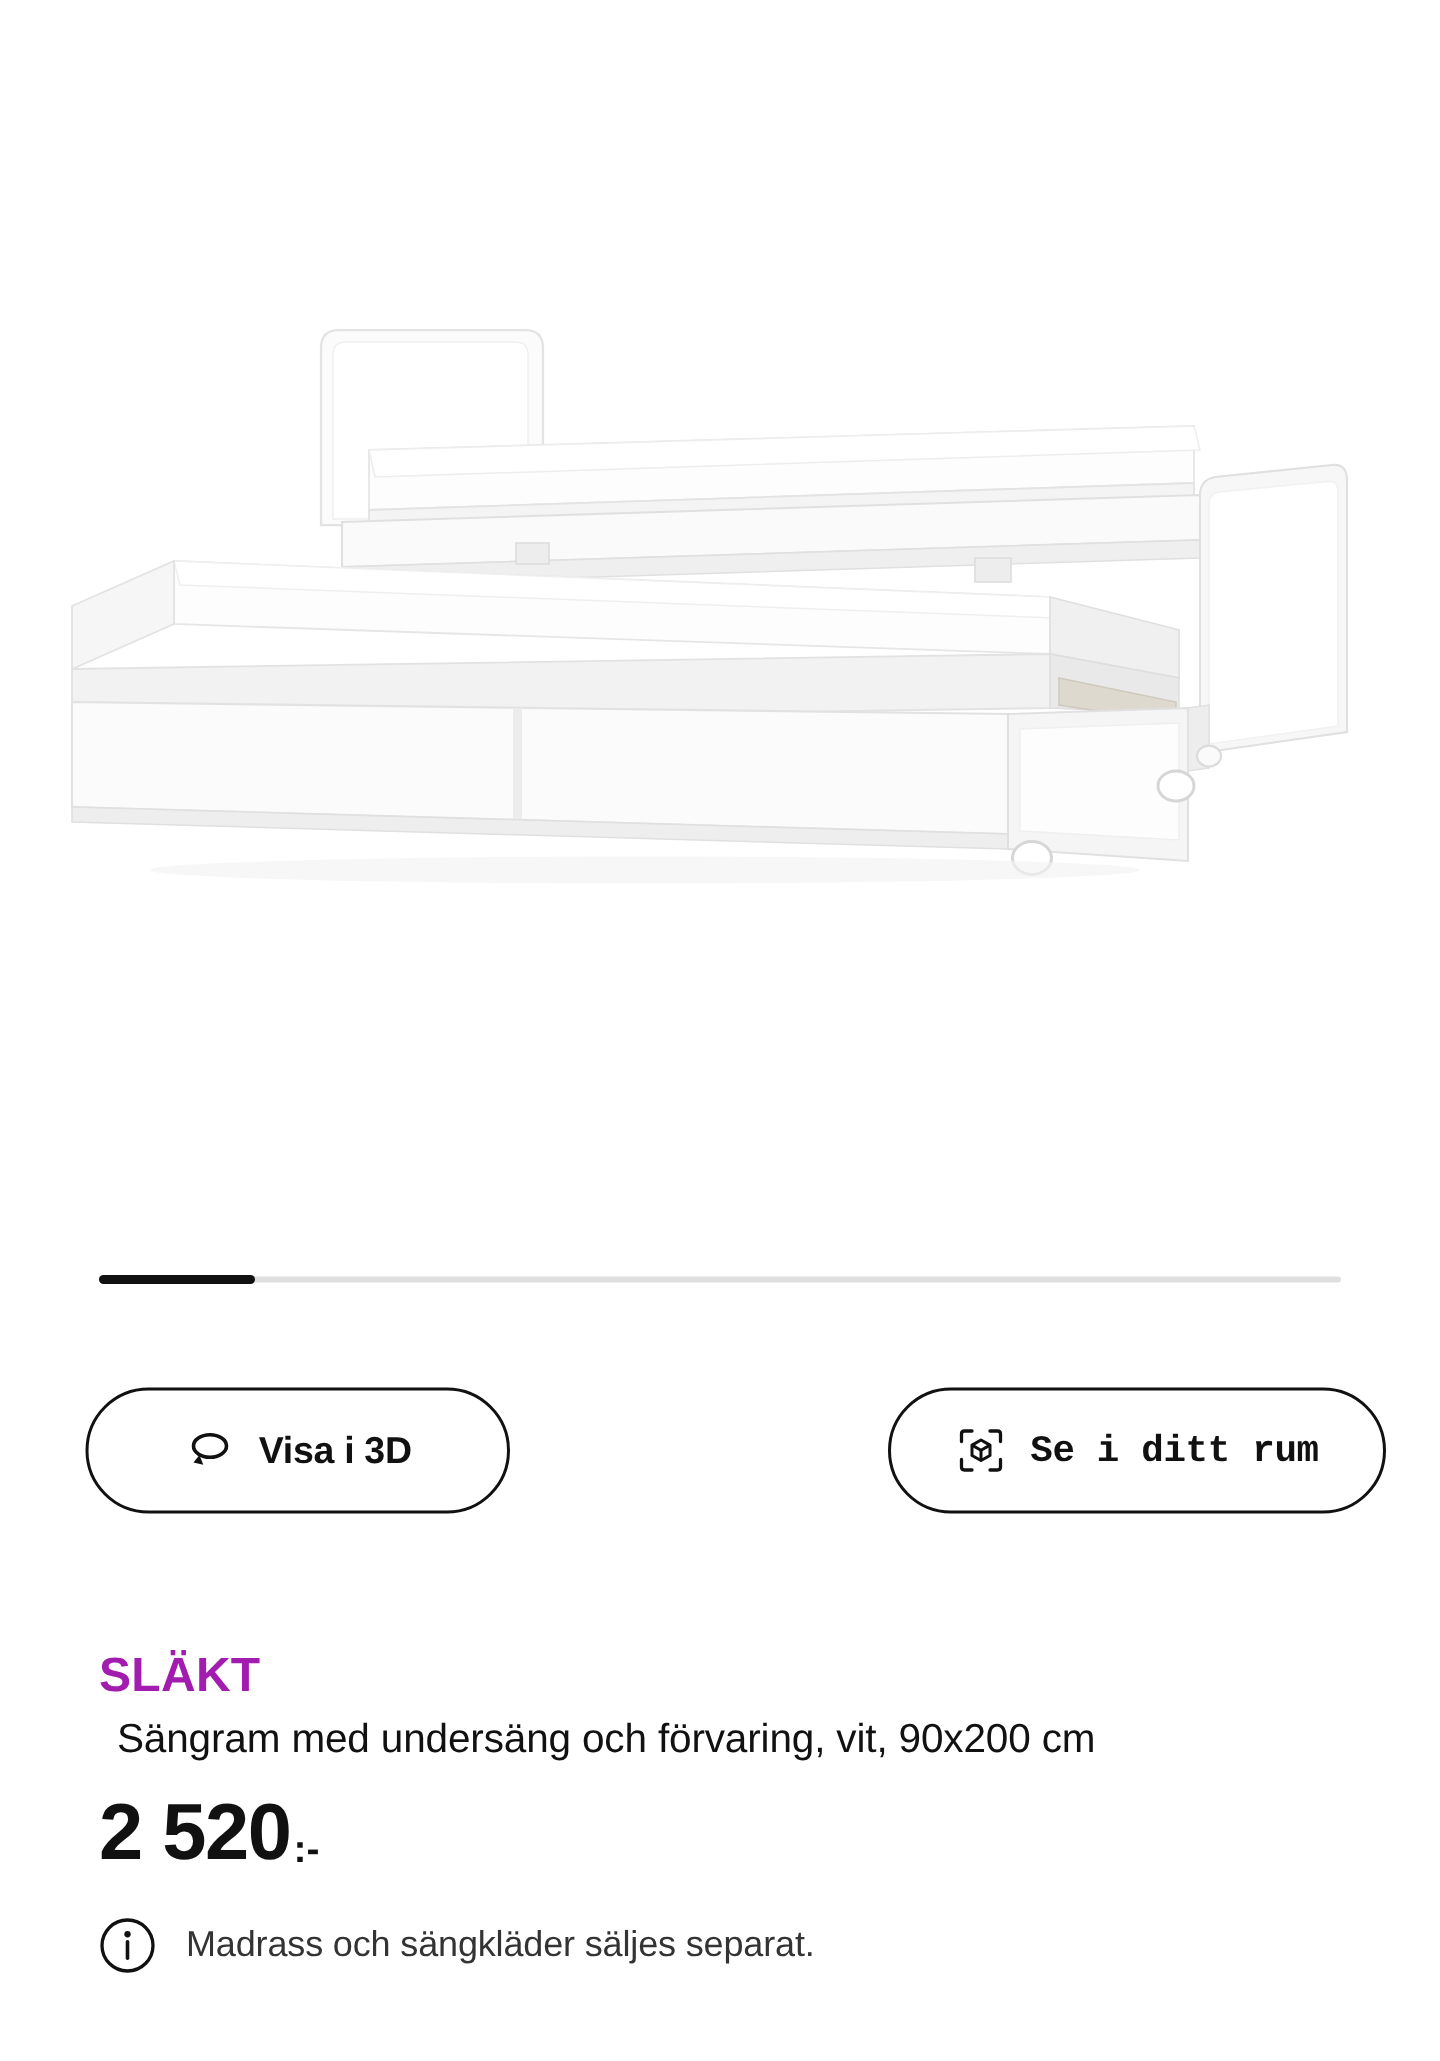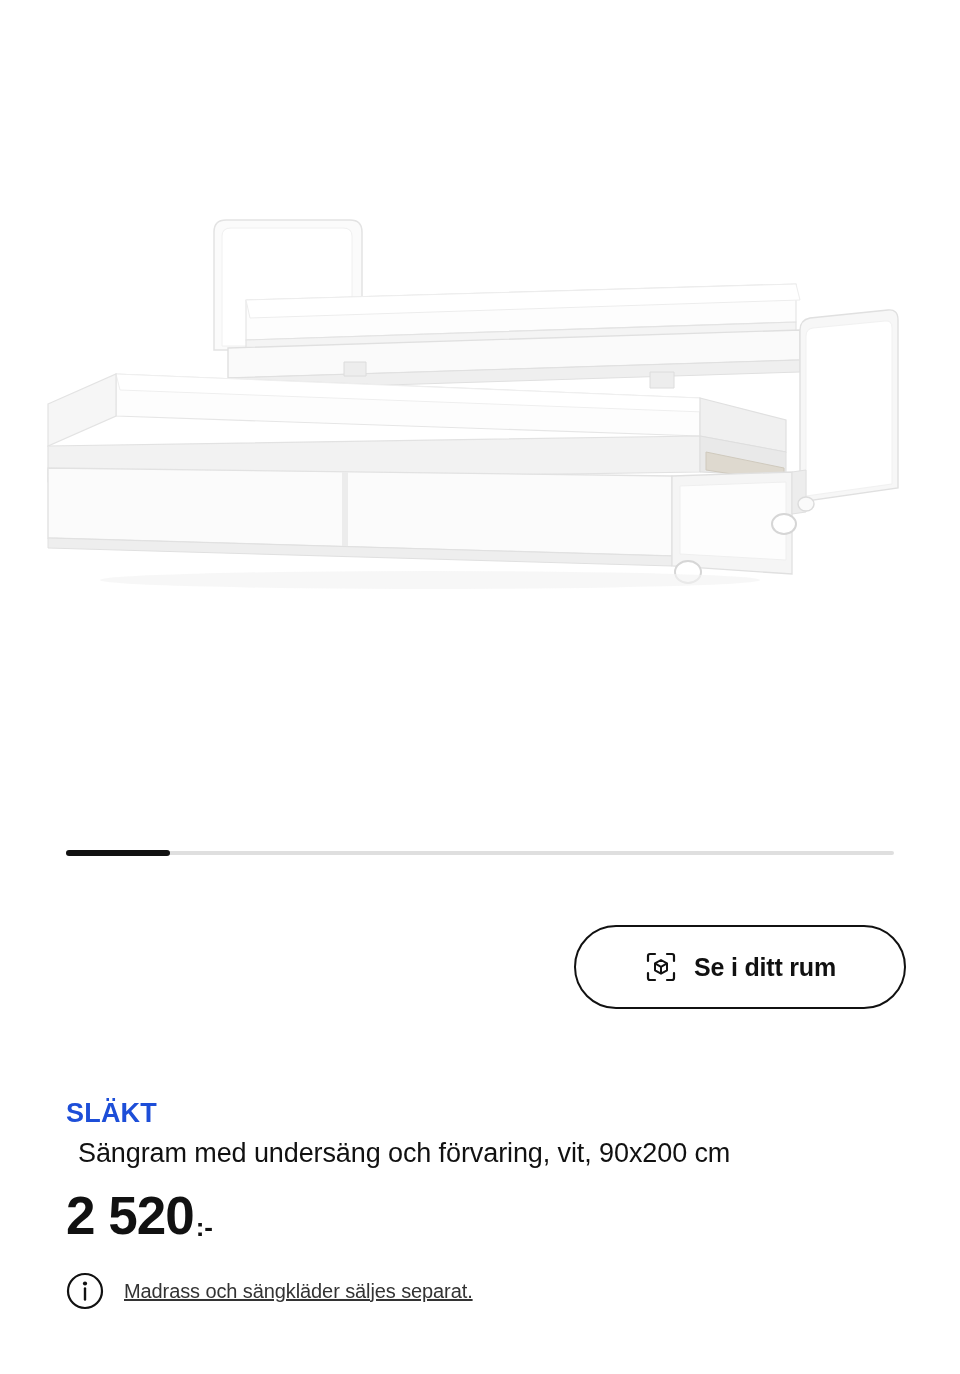--- a/index.html
+++ b/index.html
@@ -68,21 +68,21 @@
     border-radius: 42px;
     background: #ffffff;
     display: flex;
     align-items: center;
     justify-content: center;
     gap: 16px;
     cursor: pointer;
     padding: 0 24px;
   }
   .pill-3d { left: 57px; top: 0; width: 283px; }
-  .pill-ar { left: 574px; top: 0; width: 332px; }
+  .pill-ar { left: 592px; top: 0; width: 332px; font-family: Liberation Mono, monospace; }
   .pill-label {
     font-size: 25px;
     font-weight: bold;
     letter-spacing: -0.2px;
     color: #111111;
     white-space: nowrap;
   }
   .pill-icon {
     width: 34px;
     height: 34px;
@@ -93,24 +93,24 @@
   }
 
   
   .info {
     position: absolute;
     left: 66px;
     top: 1097px;
     width: 830px;
   }
   .brand-name {
-    font-size: 27px;
+    font-size: 32px;
     font-weight: bold;
     letter-spacing: 0.2px;
-    color: #1d4ed8;
+    color: #a21caf;
     margin: 0;
     line-height: 1.2;
   }
   .product-desc {
     font-size: 27px;
     font-weight: normal;
     color: #111111;
     margin: 8px 0 0 12px;
     line-height: 1.25;
     letter-spacing: -0.1px;
@@ -141,24 +141,23 @@
     align-items: center;
     gap: 20px;
     margin-top: 30px;
   }
   .note-icon {
     width: 38px;
     height: 38px;
     flex: 0 0 auto;
   }
   .note-text {
-    font-size: 20px;
+    font-size: 24px;
     color: #333333;
     letter-spacing: -0.1px;
-    text-decoration: underline;
   }
 </style>
 </head>
 <body>
 
 <div class="gallery">
   <svg class="product-illustration" viewBox="0 0 960 820" xmlns="http://www.w3.org/2000/svg">
     <rect x="0" y="0" width="960" height="820" fill="#ffffff"></rect>
 
     <path d="M214 232 q0 -12 12 -12 h124 q12 0 12 12 v118 h-148 z" fill="#fbfbfb" stroke="#e3e3e3" stroke-width="1.5"></path>
@@ -206,20 +205,29 @@
     <ellipse cx="430" cy="580" rx="330" ry="9" fill="#f3f3f3" opacity="0.65"></ellipse>
   </svg>
 </div>
 
 <div class="carousel-track">
   <div class="carousel-thumb"></div>
 </div>
 
 <div class="actions">
 
+  <div class="pill pill-3d">
+    <span class="pill-icon">
+      <svg viewBox="0 0 34 34" width="34" height="34" xmlns="http://www.w3.org/2000/svg">
+        <ellipse cx="17" cy="14" rx="11" ry="7.5" fill="none" stroke="#111111" stroke-width="2.4"></ellipse>
+        <path d="M10 20 L6 25 L12.5 26.5 Z" fill="#111111"></path>
+      </svg>
+    </span>
+    <span class="pill-label">Visa i 3D</span>
+  </div>
 
   <div class="pill pill-ar">
     <span class="pill-icon">
       <svg viewBox="0 0 34 34" width="34" height="34" xmlns="http://www.w3.org/2000/svg">
         <g fill="none" stroke="#111111" stroke-width="2.2" stroke-linecap="round">
           <path d="M4 11 V6 Q4 4 6 4 H11"></path>
           <path d="M23 4 H28 Q30 4 30 6 V11"></path>
           <path d="M30 23 V28 Q30 30 28 30 H23"></path>
           <path d="M11 30 H6 Q4 30 4 28 V23"></path>
         </g>

